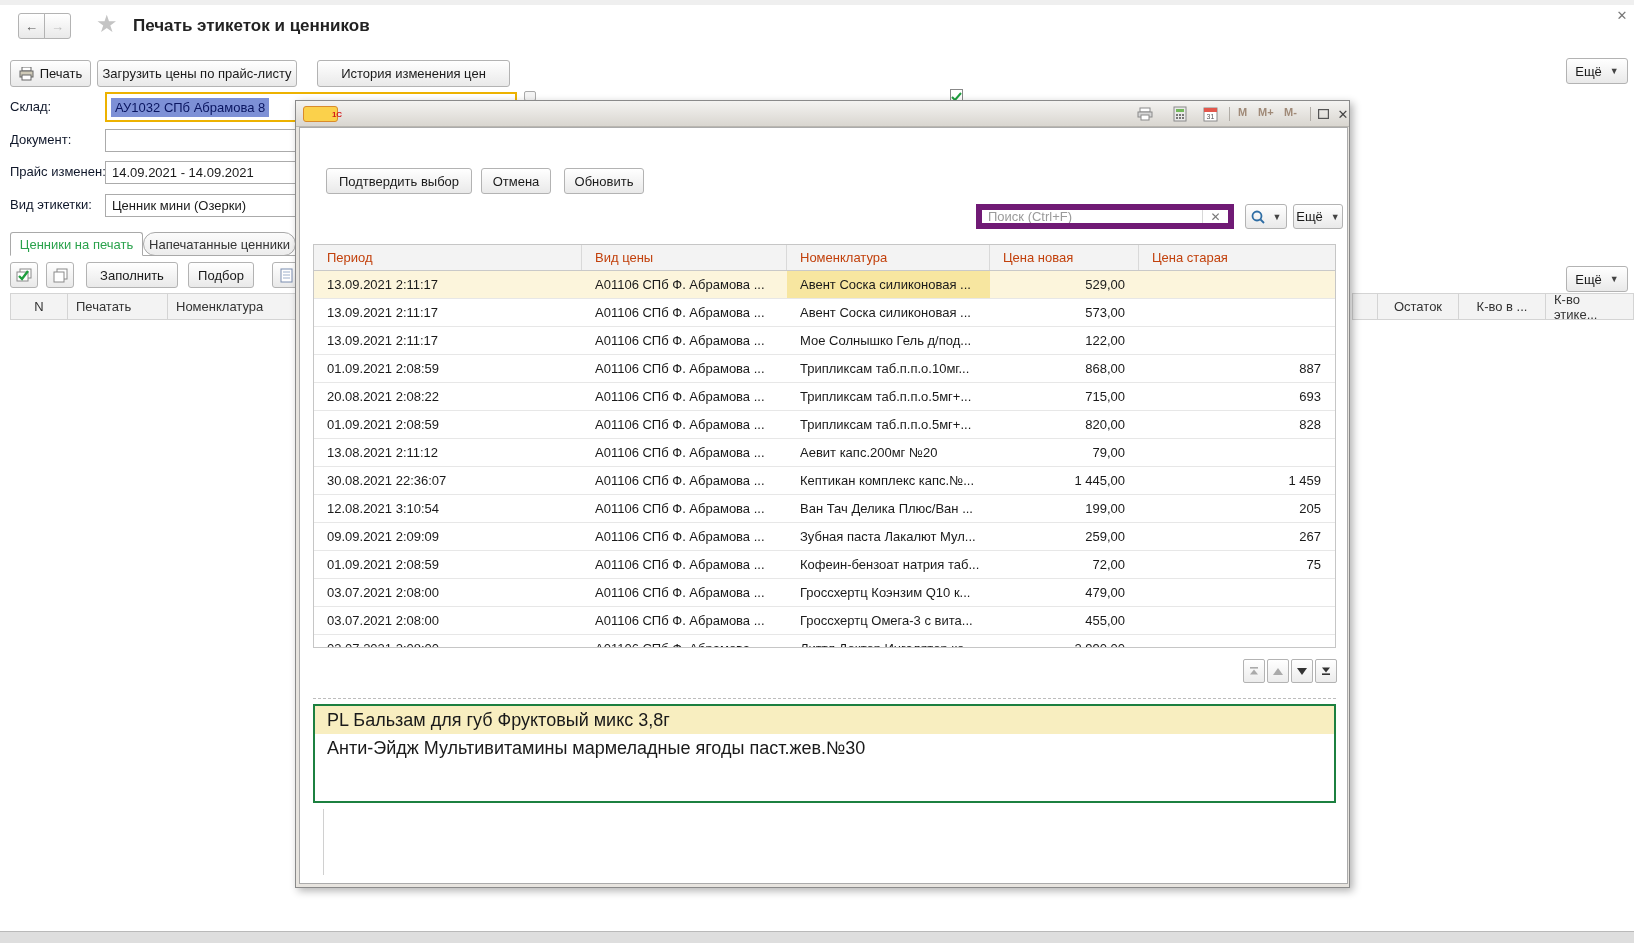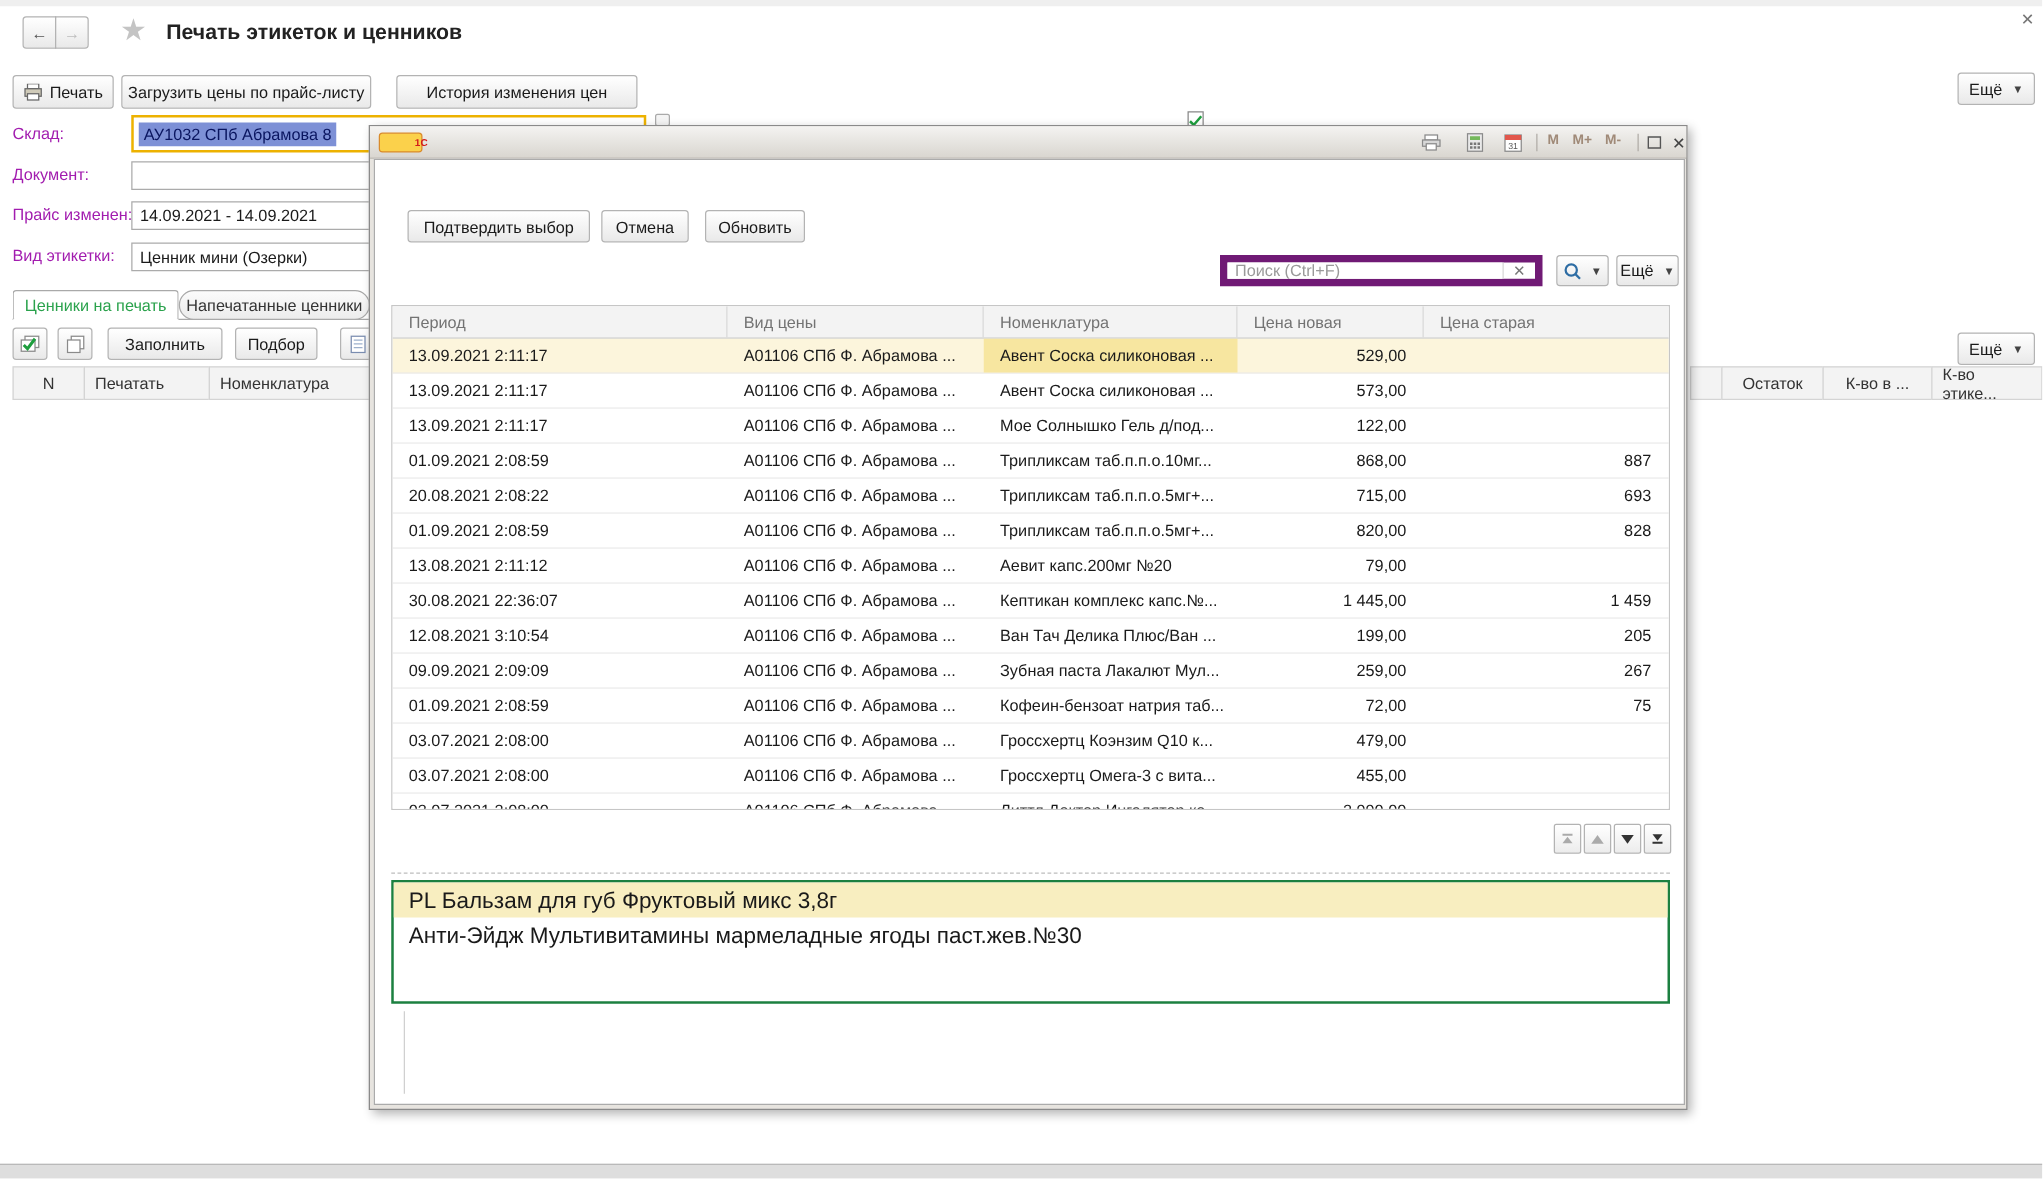--- a/index.html
+++ b/index.html
@@ -6,21 +6,21 @@
   html,body { background:#fff; }
   body { font-family:"Liberation Sans", sans-serif; font-size:13px; color:#1a1a1a; }
   .screen { position:relative; width:1634px; height:943px; background:#fff; overflow:hidden; cursor:default; }
   .abs { position:absolute; }
   .btn { position:absolute; display:flex; align-items:center; justify-content:center; gap:6px;
          background:linear-gradient(#ffffff,#e9e9e9); border:1px solid #b3b3b3; border-radius:3px;
          font-size:13px; color:#1a1a1a; }
   .btn .arr { font-size:9px; color:#444; margin-left:2px; }
   .fld { position:absolute; border:1px solid #ababab; background:#fff; font-size:13px;
          display:flex; align-items:center; padding:0 6px; overflow:hidden; white-space:nowrap; }
-  .lbl { position:absolute; font-size:13px; color:#a21caf; white-space:nowrap; }
+  .lbl { position:absolute; font-size:13px; color:#0f172a; white-space:nowrap; }
   .hdrcell { position:absolute; height:27px; background:#f3f3f3; border:1px solid #d4d4d4;
              display:flex; align-items:center; font-size:13px; color:#333; padding:0 8px; }
   
   .tab { position:absolute; height:24px; display:flex; align-items:center; justify-content:center;
          font-size:13px; border:1px solid #a9a9a9; border-radius:3px 3px 0 0; }
   .tab.active { background:#fff; border-bottom:1px solid #fff; color:#2aa24c; z-index:2; }
   .tab.inactive { background:linear-gradient(#fbfbfb,#ececec); color:#333;border-radius:12px; }
   
   .modal { position:absolute; left:295px; top:100px; width:1055px; height:788px;
            background:#e7e4df; border:1px solid #8a8a8a; box-shadow:3px 3px 8px rgba(0,0,0,.3); z-index:10; }
@@ -29,21 +29,21 @@
               display:flex; align-items:center; }
   .tb-ic { position:absolute; top:5px; width:18px; height:16px; display:flex; align-items:center; justify-content:center; }
   .tb-sep { position:absolute; top:6px; width:1px; height:14px; background:#b0aca6; }
   .mem { position:absolute; top:5px; font-size:11px; font-weight:bold; color:#a08a78; }
   .modal-content { position:absolute; left:3px; top:26px; width:1049px; height:757px; background:#fff; border:1px solid #ababab; }
   
   .ptable { position:absolute; left:17px; top:143px; width:1023px; height:404px; overflow:hidden;
             border:1px solid #c6c6c6; }
   .prow { display:flex; height:28px; align-items:stretch; border-bottom:1px solid #e7e7e7; background:#fff; }
   .phead { display:flex; height:26px; background:#f3f3f3; border-bottom:1px solid #c9c9c9; }
-  .phead .pc { display:flex; align-items:center; padding-left:13px; color:#737373; border-right:1px solid #d9d9d9; }
+  .phead .pc { display:flex; align-items:center; padding-left:13px; color:#c2410c; border-right:1px solid #d9d9d9; }
   .prow .pc { display:flex; align-items:center; padding-left:13px; white-space:nowrap; overflow:hidden; }
   .c0 { flex:0 0 268px; } .c1 { flex:0 0 205px; } .c2 { flex:0 0 203px; } .c3 { flex:0 0 149px; } .c4 { flex:0 0 196px; }
   .num { justify-content:flex-end !important; padding-right:14px !important; padding-left:0 !important; }
   .prow.selected { background:#fcf5dc; }
   .prow.selected .c2 { background:#f7e6a0; }
   
   .navbtn { position:absolute; width:22px; height:24px; background:linear-gradient(#fff,#ececec);
             border:1px solid #b3b3b3; border-radius:2px; display:flex; align-items:center; justify-content:center; }
   
   .greenbox { position:absolute; left:17px; top:603px; width:1023px; height:99px; border:2px solid #1c8040; background:#fff; }

